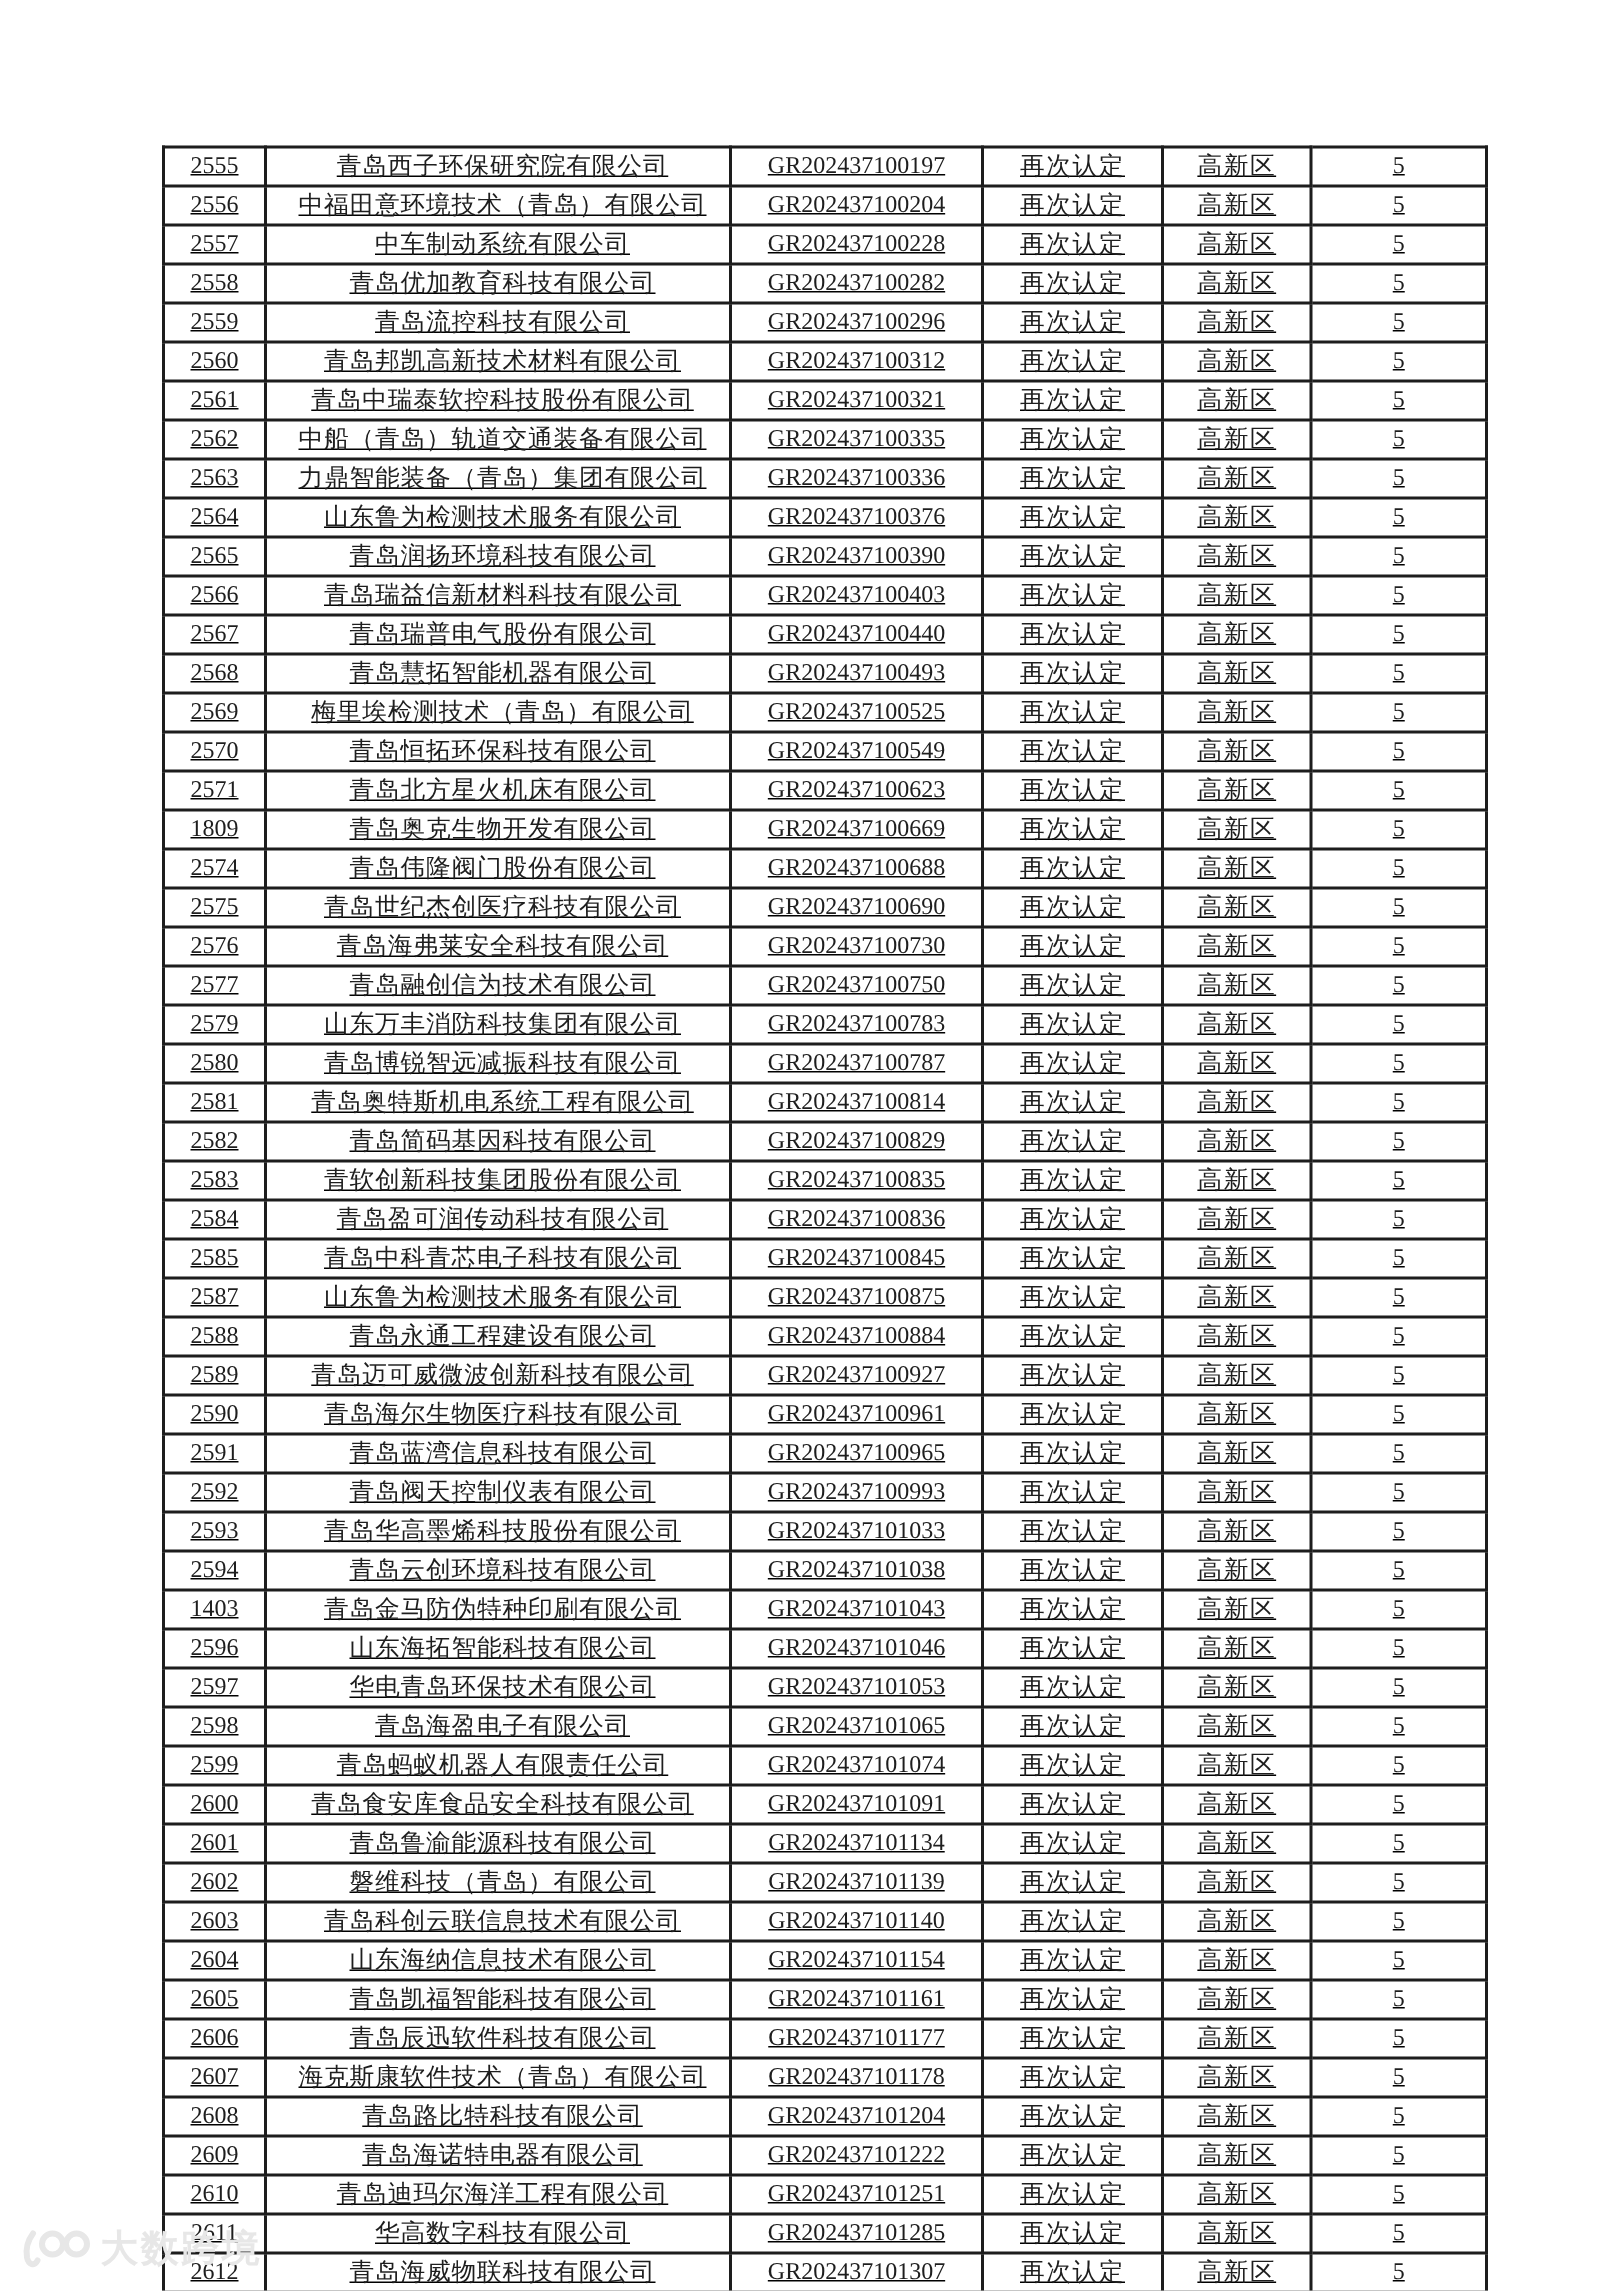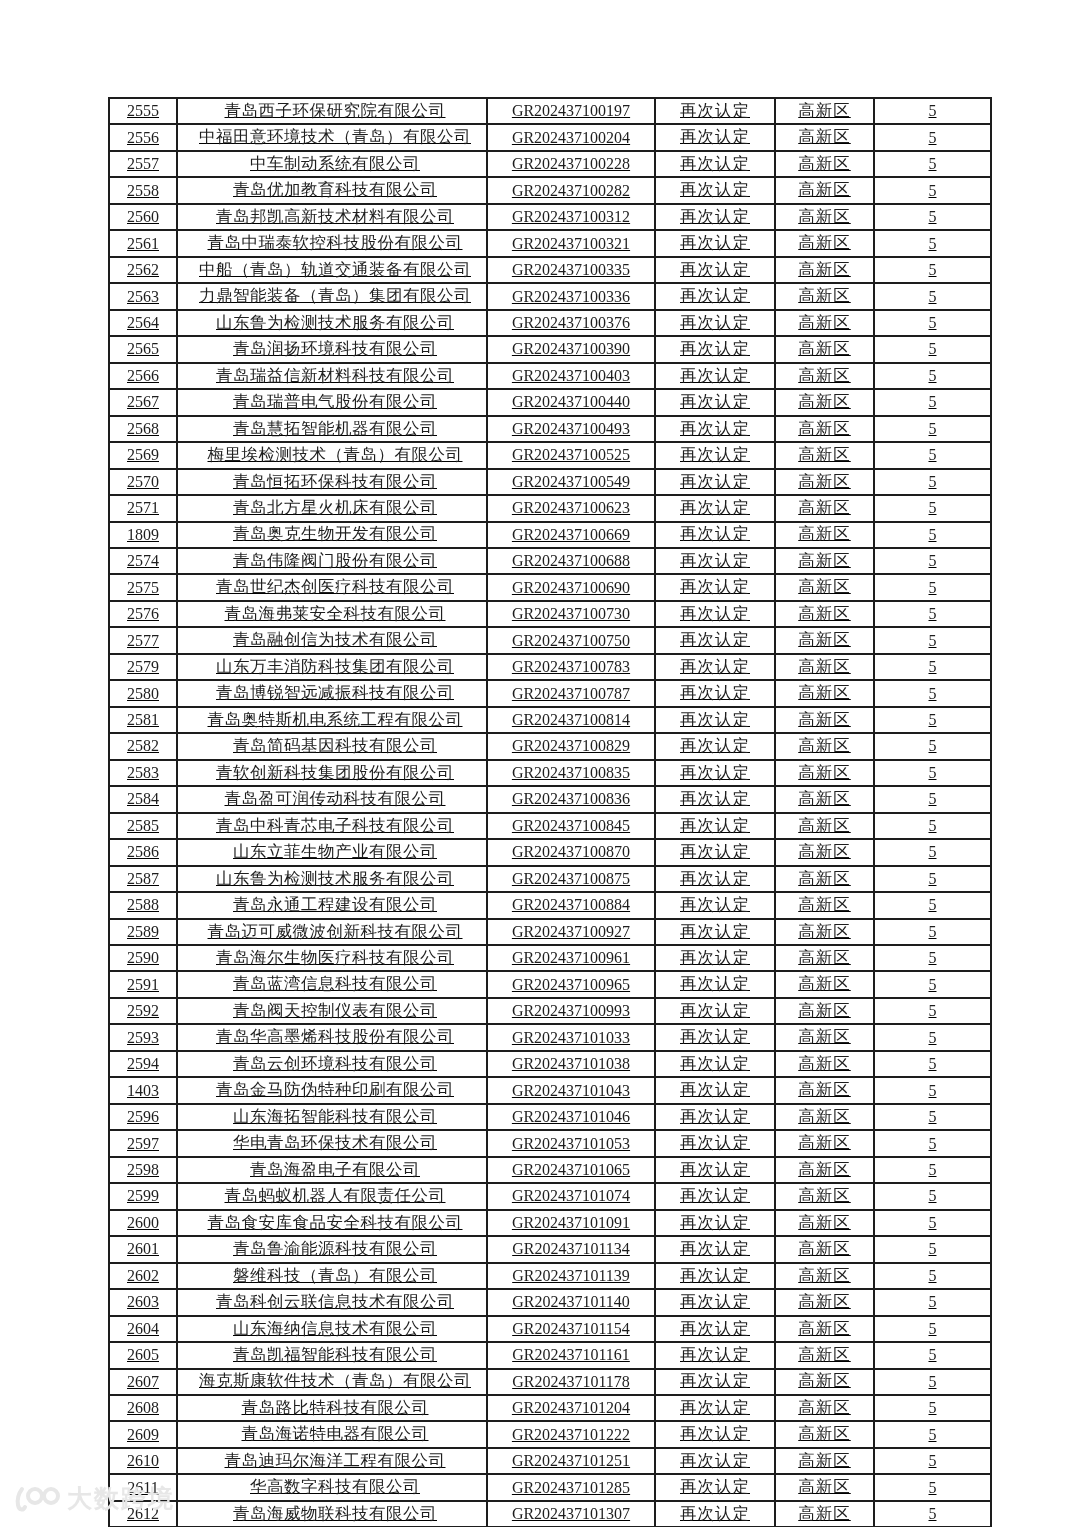--- a/index.html
+++ b/index.html
@@ -76,20 +76,28 @@
       </tr>
       <tr>
         <td class="col-no">2558</td>
         <td class="col-company">青岛优加教育科技有限公司</td>
         <td class="col-cert">GR202437100282</td>
         <td class="col-status">再次认定</td>
         <td class="col-district">高新区</td>
         <td class="col-count">5</td>
       </tr>
       <tr>
+        <td class="col-no">2559</td>
+        <td class="col-company">青岛流控科技有限公司</td>
+        <td class="col-cert">GR202437100296</td>
+        <td class="col-status">再次认定</td>
+        <td class="col-district">高新区</td>
+        <td class="col-count">5</td>
+      </tr>
+      <tr>
         <td class="col-no">2560</td>
         <td class="col-company">青岛邦凯高新技术材料有限公司</td>
         <td class="col-cert">GR202437100312</td>
         <td class="col-status">再次认定</td>
         <td class="col-district">高新区</td>
         <td class="col-count">5</td>
       </tr>
       <tr>
         <td class="col-no">2561</td>
         <td class="col-company">青岛中瑞泰软控科技股份有限公司</td>
@@ -268,28 +276,20 @@
       </tr>
       <tr>
         <td class="col-no">2585</td>
         <td class="col-company">青岛中科青芯电子科技有限公司</td>
         <td class="col-cert">GR202437100845</td>
         <td class="col-status">再次认定</td>
         <td class="col-district">高新区</td>
         <td class="col-count">5</td>
       </tr>
       <tr>
-        <td class="col-no">2586</td>
-        <td class="col-company">山东立菲生物产业有限公司</td>
-        <td class="col-cert">GR202437100870</td>
-        <td class="col-status">再次认定</td>
-        <td class="col-district">高新区</td>
-        <td class="col-count">5</td>
-      </tr>
-      <tr>
         <td class="col-no">2587</td>
         <td class="col-company">山东鲁为检测技术服务有限公司</td>
         <td class="col-cert">GR202437100875</td>
         <td class="col-status">再次认定</td>
         <td class="col-district">高新区</td>
         <td class="col-count">5</td>
       </tr>
       <tr>
         <td class="col-no">2588</td>
         <td class="col-company">青岛永通工程建设有限公司</td>
@@ -423,20 +423,28 @@
         <td class="col-company">山东海纳信息技术有限公司</td>
         <td class="col-cert">GR202437101154</td>
         <td class="col-status">再次认定</td>
         <td class="col-district">高新区</td>
         <td class="col-count">5</td>
       </tr>
       <tr>
         <td class="col-no">2605</td>
         <td class="col-company">青岛凯福智能科技有限公司</td>
         <td class="col-cert">GR202437101161</td>
+        <td class="col-status">再次认定</td>
+        <td class="col-district">高新区</td>
+        <td class="col-count">5</td>
+      </tr>
+      <tr>
+        <td class="col-no">2606</td>
+        <td class="col-company">青岛辰迅软件科技有限公司</td>
+        <td class="col-cert">GR202437101177</td>
         <td class="col-status">再次认定</td>
         <td class="col-district">高新区</td>
         <td class="col-count">5</td>
       </tr>
       <tr>
         <td class="col-no">2607</td>
         <td class="col-company">海克斯康软件技术（青岛）有限公司</td>
         <td class="col-cert">GR202437101178</td>
         <td class="col-status">再次认定</td>
         <td class="col-district">高新区</td>

